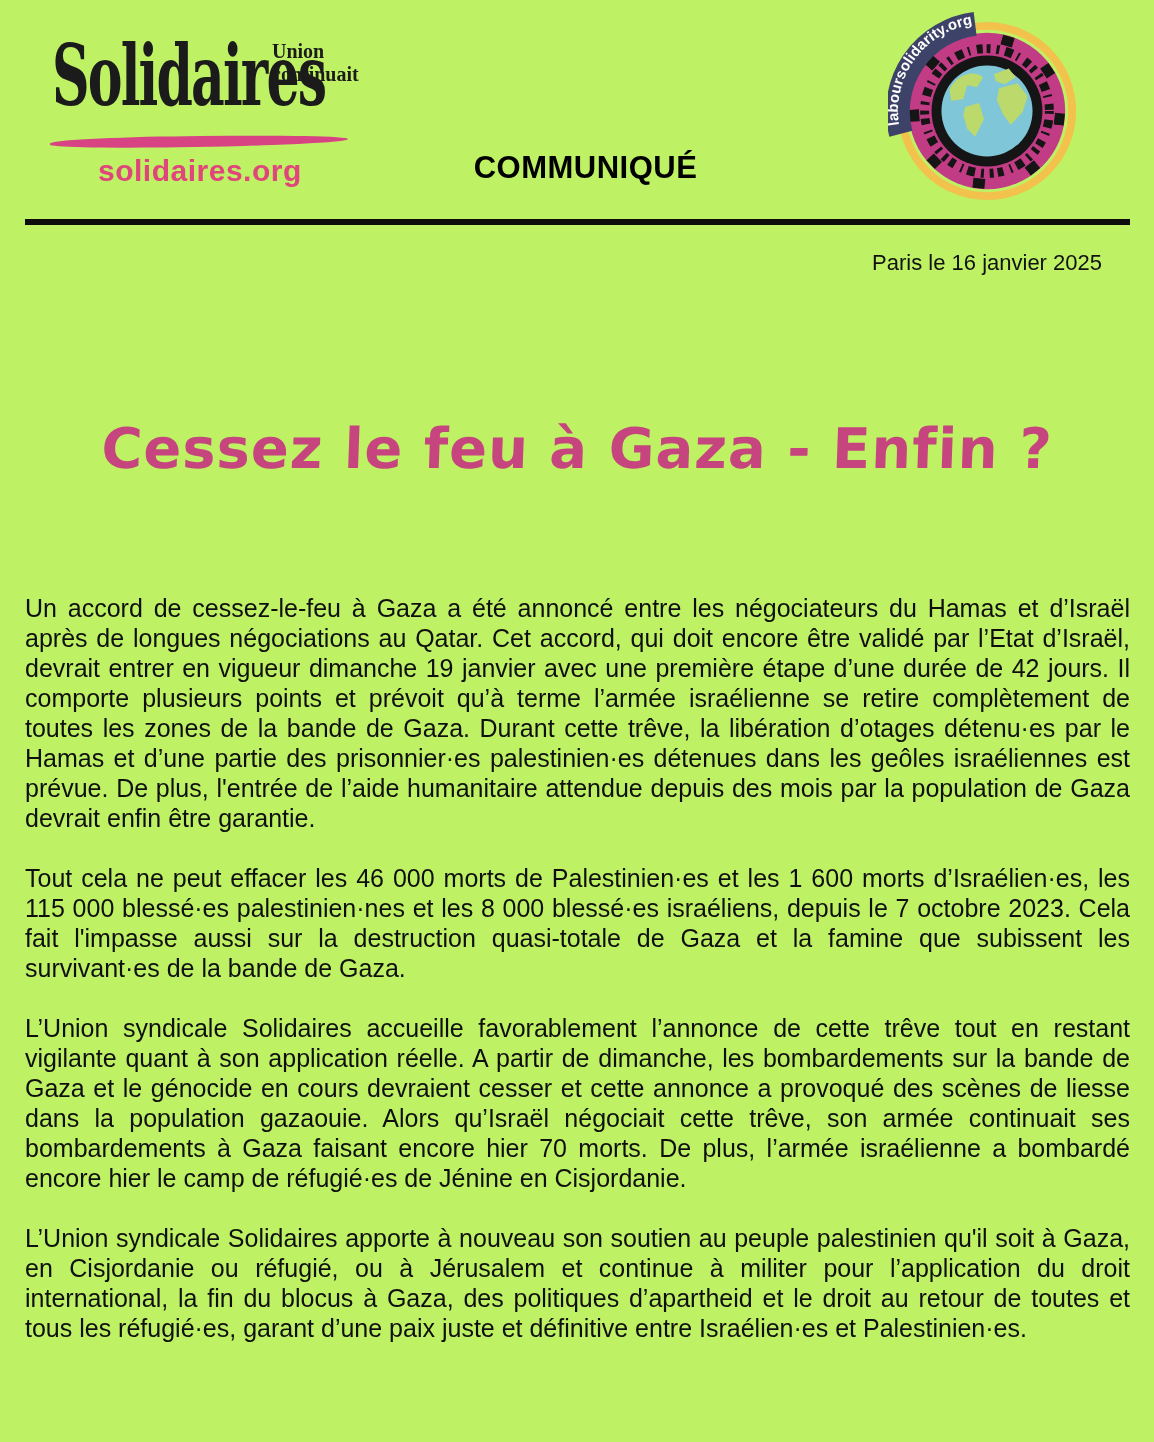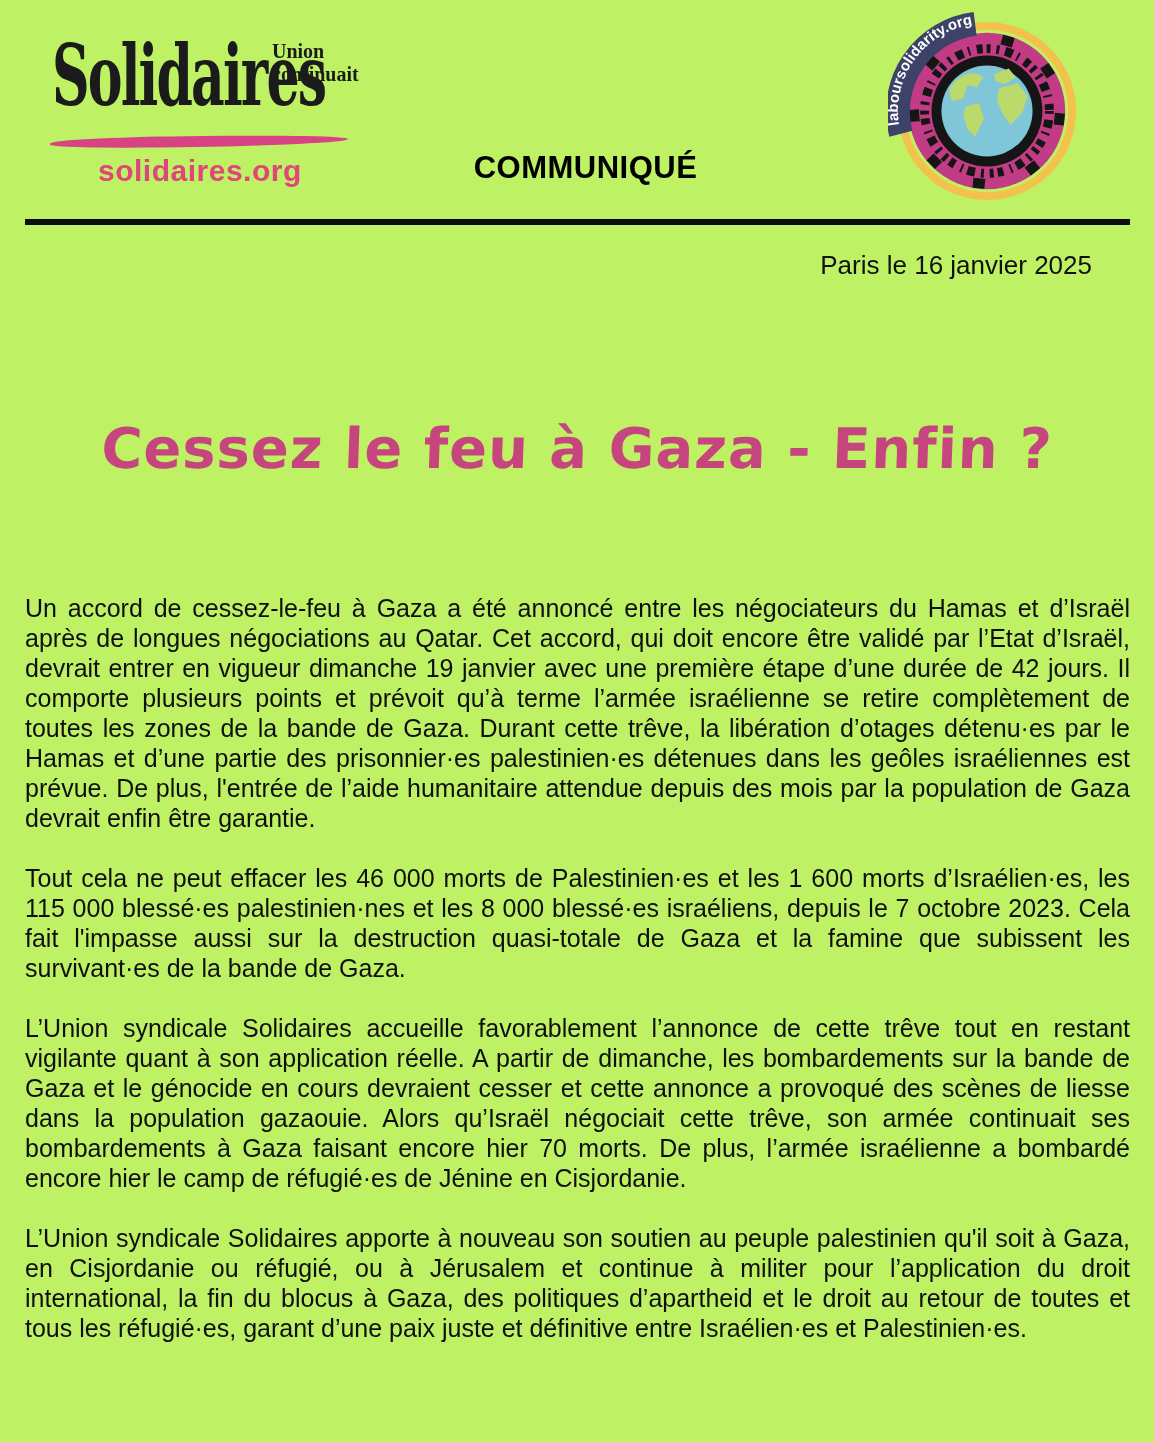--- a/index.html
+++ b/index.html
@@ -38,22 +38,22 @@
     position:absolute;left:0;right:0;top:150px;
     text-align:center;padding-left:17px;
     font-size:31px;font-weight:bold;letter-spacing:0.5px;color:#000;
   }
   .badge{position:absolute;left:888px;top:12px;width:198px;height:198px;}
   .rule{
     position:absolute;left:25px;right:24px;top:219px;height:6px;
     background:#0d0d0d;
   }
   .date-line{
-    position:absolute;right:62px;top:250px;
-    font-size:26px;color:#111;
+    position:absolute;right:52px;top:250px;
+    font-size:22px;color:#111;
   }
   
   .doc-title{
     position:absolute;left:0;right:0;top:416px;
     text-align:center;
     font-family:"DejaVu Sans","Liberation Sans",sans-serif;
     font-weight:800;font-size:56px;letter-spacing:1px;
     color:#c7457f;
     transform:skewX(-2deg);
   }

